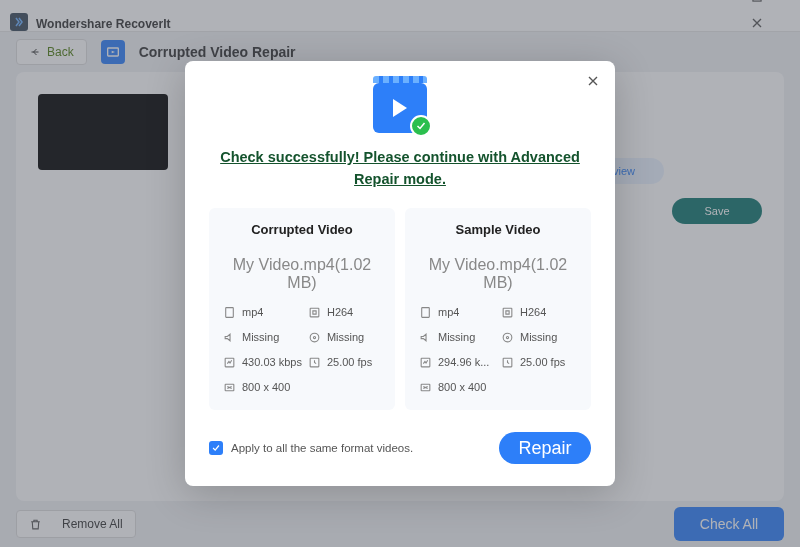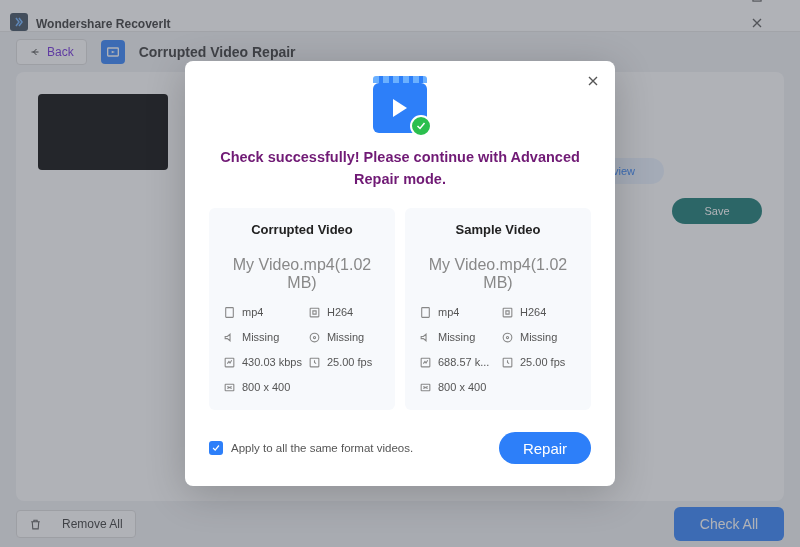--- a/index.html
+++ b/index.html
@@ -10,21 +10,21 @@
 .titlebar .logo { width: 18px; height: 18px; background: #3a4a5a; border-radius: 3px; display: flex; align-items: center; justify-content: center; margin-right: 8px; }
 .titlebar .logo svg { width: 12px; height: 12px; }
 .titlebar .app-title { font-size: 12px; font-weight: 600; color: #333; }
 .titlebar-right { margin-left: auto; display: flex; align-items: center; gap: 10px; flex-direction: column; }
 .login-btn { background: #2d7ff9; color: #fff; border: none; border-radius: 12px; height: 22px; padding: 0 12px 0 8px; font-size: 11px; display: flex; align-items: center; gap: 4px; cursor: pointer; }
 .tb-icon { width: 16px; height: 16px; color: #555; cursor: pointer; display: flex; align-items: center; justify-content: center; }
 .cart-icon { color: #ff8a00; }
 
 
 .headerbar { height: 40px; display: flex; align-items: center; padding: 0 16px; gap: 14px; }
-.back-btn { background: #fff; border: 1px solid #ddd; border-radius: 4px; height: 26px; padding: 0 12px; display: flex; align-items: center; gap: 6px; font-size: 12px; color: #6d28d9; cursor: pointer; }
+.back-btn { background: #fff; border: 1px solid #ddd; border-radius: 4px; height: 26px; padding: 0 12px; display: flex; align-items: center; gap: 6px; font-size: 12px; color: #4d7c0f; cursor: pointer; }
 .mode-icon { width: 24px; height: 24px; background: #2d7ff9; border-radius: 4px; display: flex; align-items: center; justify-content: center; }
 .mode-title { font-size: 14px; font-weight: 600; color: #333; }
 
 
 .content { position: absolute; top: 72px; left: 16px; right: 16px; bottom: 46px; background: #fff; border-radius: 8px; padding: 22px; }
 .video-row { display: flex; align-items: center; gap: 16px; }
 .thumb { width: 130px; height: 76px; background: #000; border-radius: 4px; }
 .preview-btn, .save-btn { position: absolute; top: 86px; height: 26px; border-radius: 13px; border: none; font-size: 11px; cursor: pointer; }
 .preview-btn { right: 120px; width: 80px; background: #eaf3ff; color: #2d7ff9; }
 .save-btn { right: 22px; width: 90px; background: #0f766e; color: #fff; margin-top: 40px; }
@@ -38,35 +38,35 @@
 .overlay { position: absolute; inset: 0; background: rgba(80,85,95,0.45); display: flex; align-items: center; justify-content: center; }
 
 
 .modal { width: 430px; background: #fff; border-radius: 8px; padding: 22px 24px 22px; position: relative; box-shadow: 0 8px 40px rgba(0,0,0,0.2); }
 .modal .close { position: absolute; top: 12px; right: 14px; cursor: pointer; color: #555; }
 .modal-icon-wrap { display: flex; justify-content: center; margin-bottom: 14px; position: relative; }
 .video-icon { width: 54px; height: 50px; background: #2d7ff9; border-radius: 6px; position: relative; }
 .video-icon::before { content: ""; position: absolute; top: -7px; left: 0; right: 0; height: 7px; background: repeating-linear-gradient(90deg, #6bb0ff 0 6px, #2d7ff9 6px 10px); border-radius: 3px 3px 0 0; }
 .video-icon .play { position: absolute; top: 50%; left: 50%; transform: translate(-50%, -50%); width: 0; height: 0; border-left: 14px solid #fff; border-top: 9px solid transparent; border-bottom: 9px solid transparent; }
 .check-badge { position: absolute; bottom: -4px; right: calc(50% - 32px); width: 22px; height: 22px; background: #2bbf4e; border-radius: 50%; border: 2px solid #fff; display: flex; align-items: center; justify-content: center; }
-.modal-msg { text-align: center; font-size: 14.5px; font-weight: 600; color: #701a75; line-height: 1.5; margin-bottom: 18px; padding: 0 8px; }
+.modal-msg { text-align: center; font-size: 14.5px; font-weight: 600; color: #14532d; line-height: 1.5; margin-bottom: 18px; padding: 0 8px; text-decoration: underline; }
 
 .cards { display: flex; gap: 10px; }
 .card { flex: 1; background: #f7f9fc; border-radius: 6px; padding: 14px 14px 16px; }
 .card-title { text-align: center; font-size: 13px; font-weight: 600; color: #222; }
 .card-sub { text-align: center; font-size: 16px; color: #888; margin-top: 19px; margin-bottom: 14px; }
 .props { display: grid; grid-template-columns: 1fr 1fr; row-gap: 12px; column-gap: 6px; }
 .prop { display: flex; align-items: flex-start; gap: 6px; font-size: 11px; color: #555; }
 .prop .pi { width: 13px; height: 13px; flex-shrink: 0; color: #888; }
 .prop span { white-space: nowrap; overflow: hidden; text-overflow: ellipsis; }
 
 .modal-footer { display: flex; align-items: center; margin-top: 22px; }
 .apply-check { display: flex; align-items: center; gap: 8px; font-size: 11.5px; color: #555; }
 .apply-check .cb { width: 14px; height: 14px; background: #2d7ff9; border-radius: 3px; display: flex; align-items: center; justify-content: center; }
-.repair-btn { margin-left: auto; background: #2d7ff9; color: #fff; border: none; border-radius: 16px; height: 32px; width: 92px; font-size: 15px; cursor: pointer; }
+.repair-btn { margin-left: auto; background: #2d7ff9; color: #fff; border: none; border-radius: 16px; height: 32px; width: 92px; font-size: 18px; cursor: pointer; }
 </style>
 </head>
 <body>
 
 <div class="titlebar">
   <div class="logo">
     <svg viewBox="0 0 24 24" fill="#6bb0ff">
         <path d="M6 4l6 8-6 8M12 4l6 8-6 8" stroke="#6bb0ff" stroke-width="3" fill="none"></path>
       </svg>
   </div>
@@ -272,21 +272,21 @@
                 <circle cx="12" cy="12" r="8"></circle>
                 <circle cx="12" cy="12" r="2"></circle>
               </svg>
               <span>Missing</span>
             </div>
           <div class="prop">
               <svg class="pi" viewBox="0 0 24 24" fill="none" stroke="currentColor" stroke-width="2">
                 <rect x="4" y="4" width="16" height="16" rx="1"></rect>
                 <path d="M8 14l3-4 2 3 3-5"></path>
               </svg>
-              <span>688.57 k...</span>
+              <span>294.96 k...</span>
             </div>
           <div class="prop">
               <svg class="pi" viewBox="0 0 24 24" fill="none" stroke="currentColor" stroke-width="2">
                 <rect x="4" y="4" width="16" height="16" rx="1"></rect>
                 <path d="M12 8v4l3 2"></path>
               </svg>
               <span>25.00 fps</span>
             </div>
           <div class="prop">
               <svg class="pi" viewBox="0 0 24 24" fill="none" stroke="currentColor" stroke-width="2">

